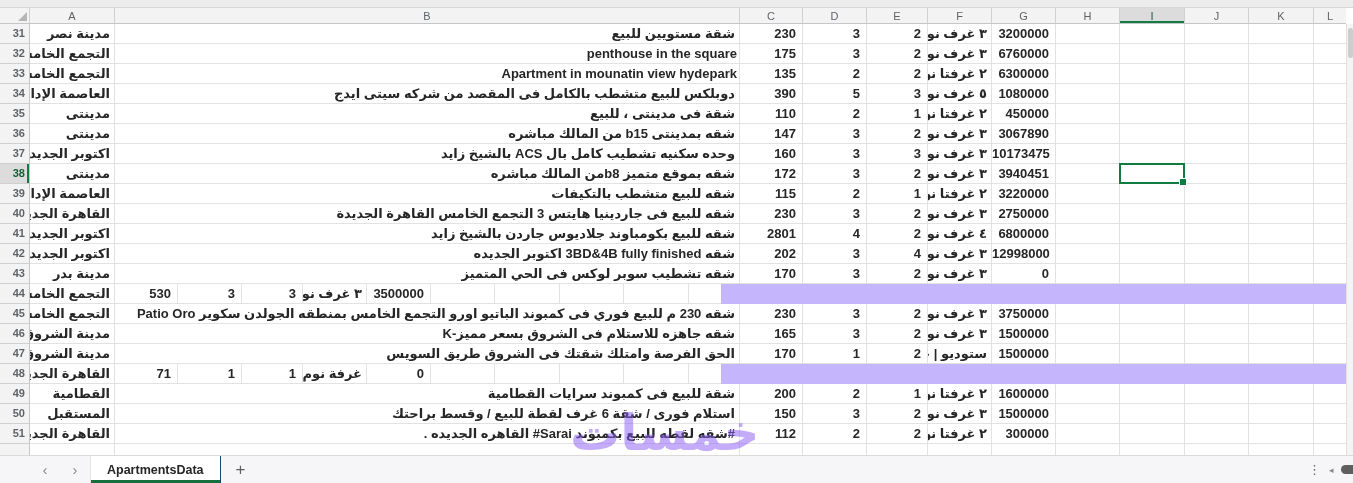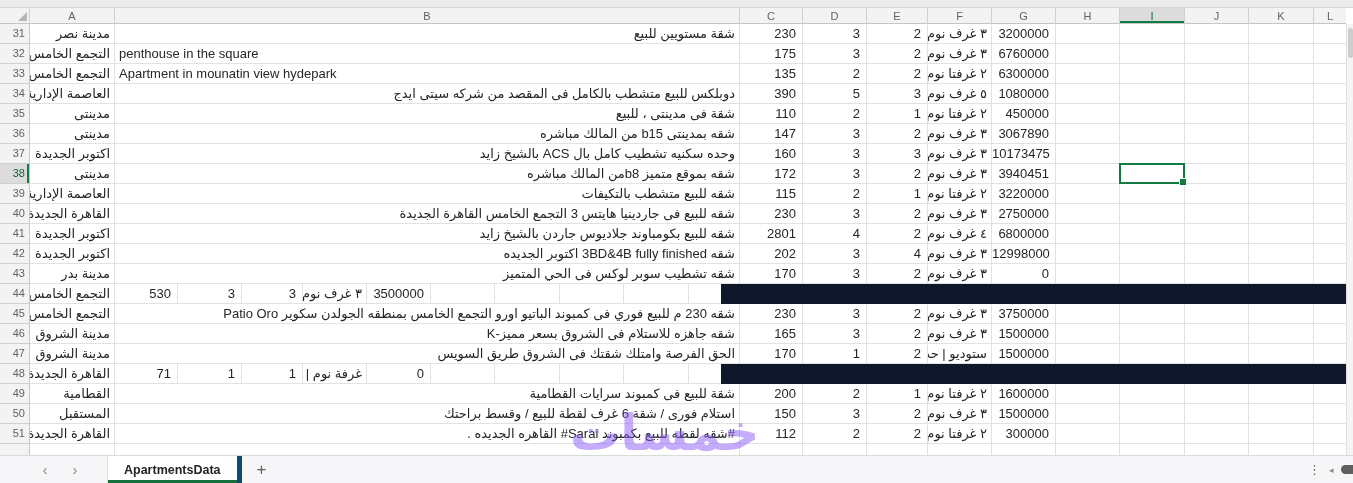--- a/index.html
+++ b/index.html
@@ -15,55 +15,55 @@
   .chcell{
     height:16px;border-right:1px solid #d0d0d0;border-bottom:1px solid #c6c6c6;
     font-size:11px;color:#5f6368;display:flex;align-items:center;justify-content:center;
     overflow:hidden;flex:0 0 auto;background:#f3f3f3;position:relative;
   }
   .chcell.corner{justify-content:flex-end;align-items:flex-end;}
   .corner-tri{width:0;height:0;border-left:9px solid transparent;border-bottom:9px solid #b5b5b5;margin:0 2px 2px 0;}
   .chcell.sel{background:#dcdcdc;color:#17613a;}
   .chcell.sel::after{content:"";position:absolute;left:0;right:0;bottom:0;height:2px;background:#107C41;}
   
-  .gridbody{position:absolute;left:0;top:24px;width:1346px;height:431px;background:#0f172a;overflow:hidden;}
+  .gridbody{position:absolute;left:0;top:24px;width:1346px;height:431px;background:#c4b5fd;overflow:hidden;font-weight:bold;}
   .grow{display:flex;height:20px;}
   .grow.partial{height:11px;overflow:hidden;}
   .gcell{
     height:20px;border-right:1px solid #e2e2e2;border-bottom:1px solid #e2e2e2;
     font-size:13px;line-height:19px;overflow:hidden;white-space:nowrap;flex:0 0 auto;background:#fff;
   }
   .rowhdr{
     background:#f3f3f3;border-right:1px solid #c6c6c6;border-bottom:1px solid #d0d0d0;
     color:#5f6368;font-size:11px;text-align:right;padding-right:4px;position:relative;
   }
   .rowhdr.sel{background:#dcdcdc;color:#17613a;}
   .rowhdr.sel::after{content:"";position:absolute;top:0;bottom:0;right:0;width:2px;background:#107C41;}
   .al-r{text-align:right;direction:rtl;padding-right:4px;padding-left:2px;}
-  .al-l{text-align:left;direction:ltr;padding-left:4px;padding-right:2px;}
+  .al-l{text-align:right;direction:ltr;padding-left:4px;padding-right:2px;}
   .num{text-align:right;direction:ltr;padding-right:6px;}
   
   .c-hdr{width:30px;}.c-a{width:85px;}.c-b{width:625px;}.c-c{width:63px;}.c-d{width:64px;}
   .c-e{width:61px;}.c-f{width:64px;}.c-g{width:64px;}.c-h{width:64px;}.c-i{width:65px;}
   .c-j{width:64px;}.c-k{width:65px;}.c-l{width:32px;border-right:none;}
   
   .sel-box{position:absolute;border:2px solid #107C41;background:transparent;z-index:30;}
   .sel-box::after{content:"";position:absolute;right:-4px;bottom:-4px;width:6px;height:6px;background:#107C41;border:1px solid #fff;}
   
   .vscroll{position:absolute;right:0;top:24px;width:7px;height:431px;background:#f4f4f4;border-left:1px solid #e0e0e0;z-index:20;}
   .vthumb{position:absolute;left:1px;top:4px;width:5px;height:30px;background:#cdcdcd;border-radius:3px;}
   
   .tabbar{
     position:absolute;left:0;top:455px;width:1353px;height:28px;background:#f6f6f8;
     border-top:1px solid #dadada;display:flex;align-items:stretch;z-index:35;
   }
   .navchev{width:30px;display:flex;align-items:center;justify-content:center;color:#8a8a8a;font-size:15px;cursor:default;}
   .navchev:first-child{margin-left:30px;}
   .sheettab{
-    margin-left:17px;background:#fff;border-left:1px solid #e3e3e3;border-right:5px solid #0c4a6e;
+    margin-left:0;background:#fff;border-left:1px solid #e3e3e3;border-right:1px solid #0c4a6e;
     display:flex;align-items:center;padding:0 16px;position:relative;font-size:12.5px;font-weight:600;color:#252525;
   }
   .sheettab::after{content:"";position:absolute;left:0;right:0;bottom:0;height:3px;background:#15703e;}
   .addsheet{width:40px;display:flex;align-items:center;justify-content:center;font-size:17px;color:#5f5f5f;font-weight:400;}
   .tab-right{margin-left:auto;display:flex;align-items:center;}
   .overflow-dots{color:#6a6a6a;font-size:13px;padding:0 8px;}
   .hscroll{width:24px;height:28px;display:flex;align-items:center;position:relative;}
   .harrow{color:#8a8a8a;font-size:9px;margin-right:2px;}
   .hthumb{position:absolute;right:-6px;width:18px;height:9px;background:#5f5f5f;border-radius:5px;}
   

